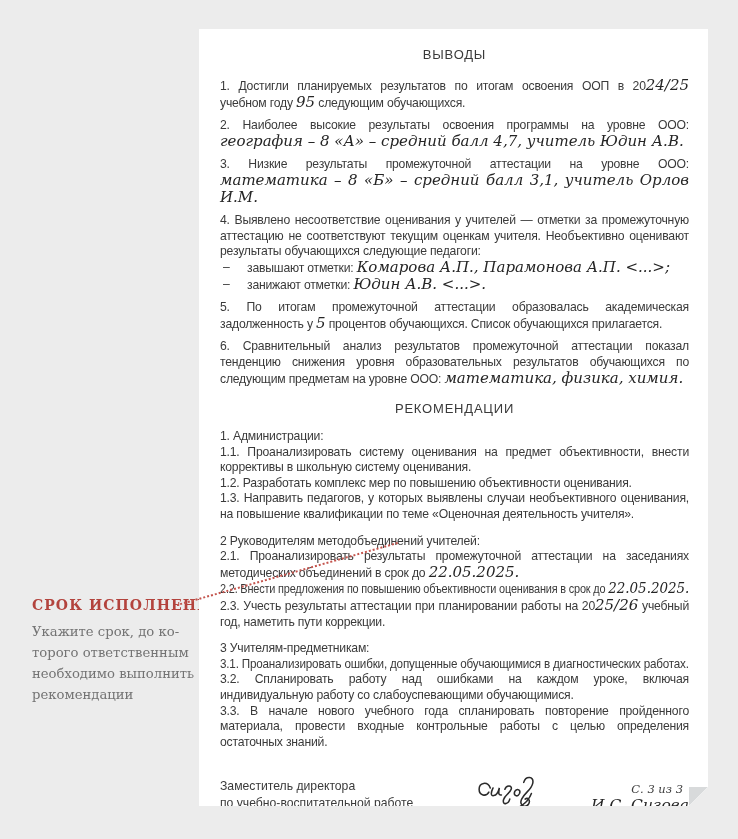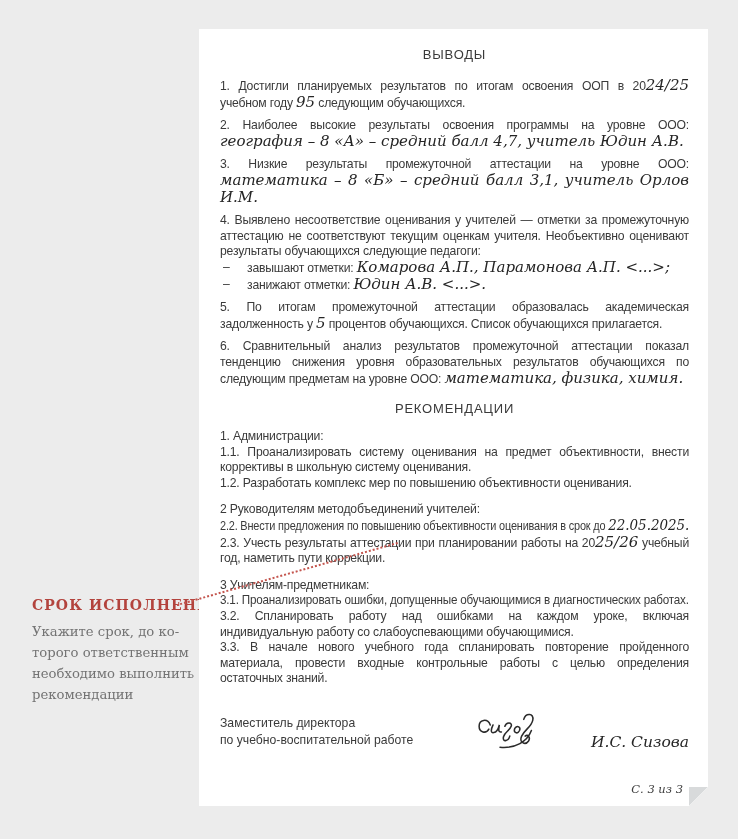--- a/index.html
+++ b/index.html
@@ -103,23 +103,25 @@
           <p class="para" style=""><span>6. Сравнительный анализ результатов промежуточной аттестации показал тенденцию снижения уровня образовательных результатов обучающихся по следующим предметам на уровне ООО: </span><span class="em">математика, физика, химия.</span></p>
         </div>
 
       <h1 class="section-title rec">РЕКОМЕНДАЦИИ</h1>
 
       <div id="recommendation-groups">
           <div class="rec-group">
             <p class="para" style=""><span>1. Администрации:</span></p>
             <p class="para" style=""><span>1.1. Проанализировать систему оценивания на предмет объективности, внести коррективы в школьную систему оценивания.</span></p>
             <p class="para" style=""><span>1.2. Разработать комплекс мер по повышению объективности оценивания.</span></p>
+            <p class="para" style=""><span>1.3. Направить педагогов, у которых выявлены случаи необъективного оценивания, на повышение квалификации по теме «Оценочная деятельность учителя».</span></p>
           </div>
           <div class="rec-group">
             <p class="para" style=""><span>2 Руководителям методобъединений учителей:</span></p>
+            <p class="para" style=""><span>2.1. Проанализировать результаты промежуточной аттестации на заседаниях методических объединений в срок до </span><span class="em">22.05.2025.</span></p>
             <p class="para" style="white-space: nowrap; transform: scaleX(0.895038); transform-origin: left top;"><span>2.2. Внести предложения по повышению объективности оценивания в срок до </span><span class="em">22.05.2025.</span></p>
             <p class="para" style=""><span>2.3. Учесть результаты аттестации при планировании работы на 20</span><span class="em">25/26</span><span> учебный год, наметить пути коррекции.</span></p>
           </div>
           <div class="rec-group">
             <p class="para" style=""><span>3 Учителям-предметникам:</span></p>
             <p class="para" style="white-space: nowrap; transform: scaleX(0.957143); transform-origin: left top;"><span>3.1. Проанализировать ошибки, допущенные обучающимися в диагностических работах.</span></p>
             <p class="para" style=""><span>3.2. Спланировать работу над ошибками на каждом уроке, включая индивидуальную работу со слабоуспевающими обучающимися.</span></p>
             <p class="para" style=""><span>3.3. В начале нового учебного года спланировать повторение пройденного материала, провести входные контрольные работы с целью определения остаточных знаний.</span></p>
           </div>
         </div>

